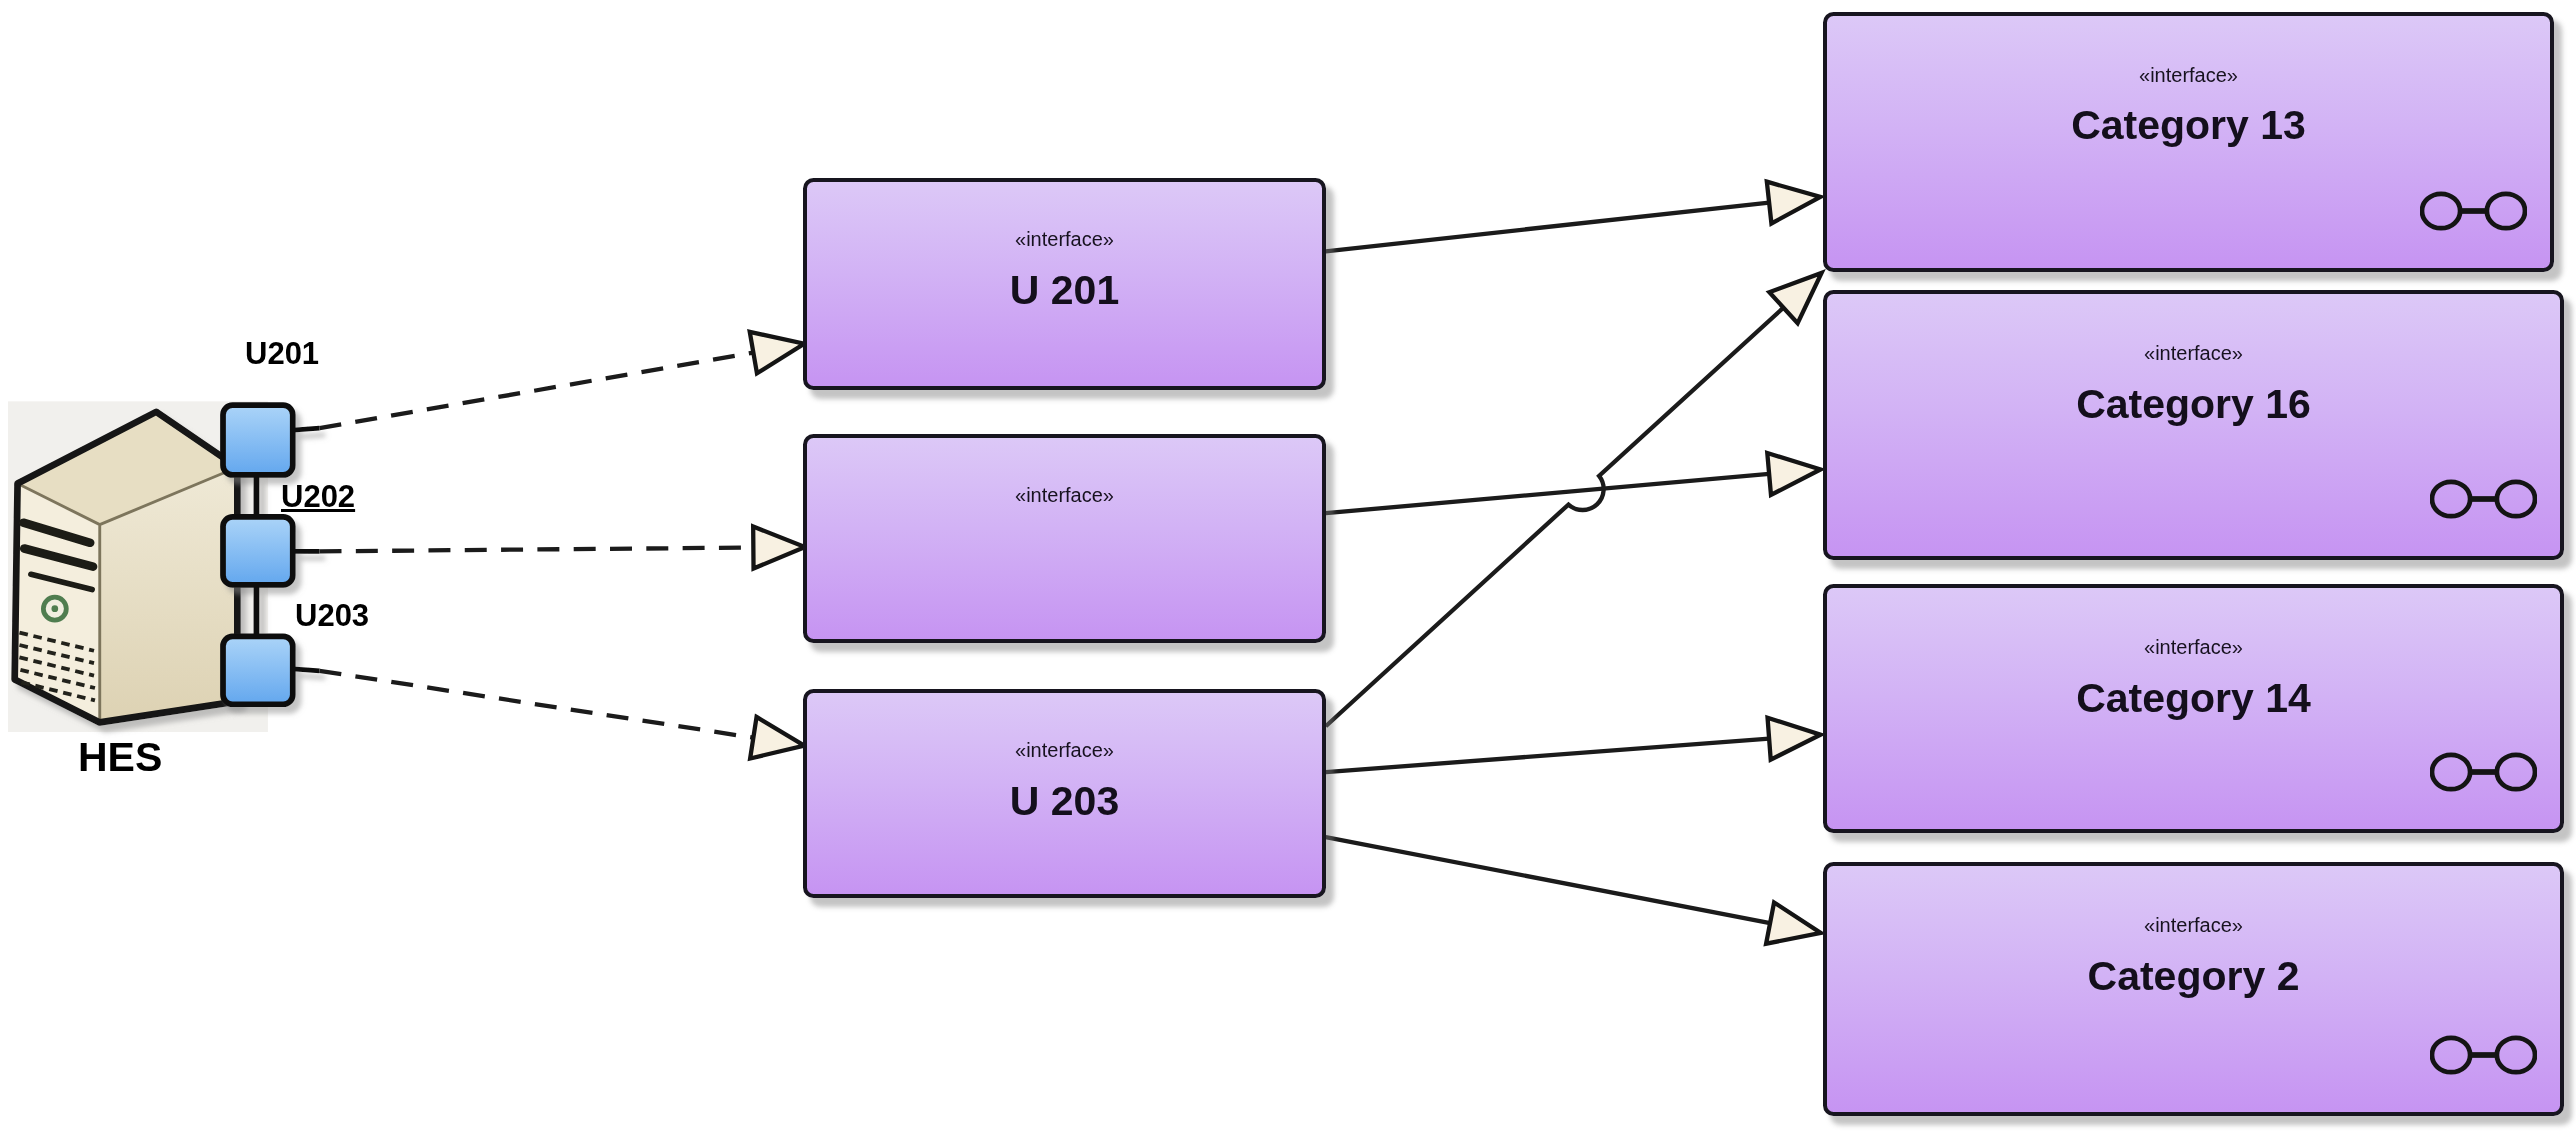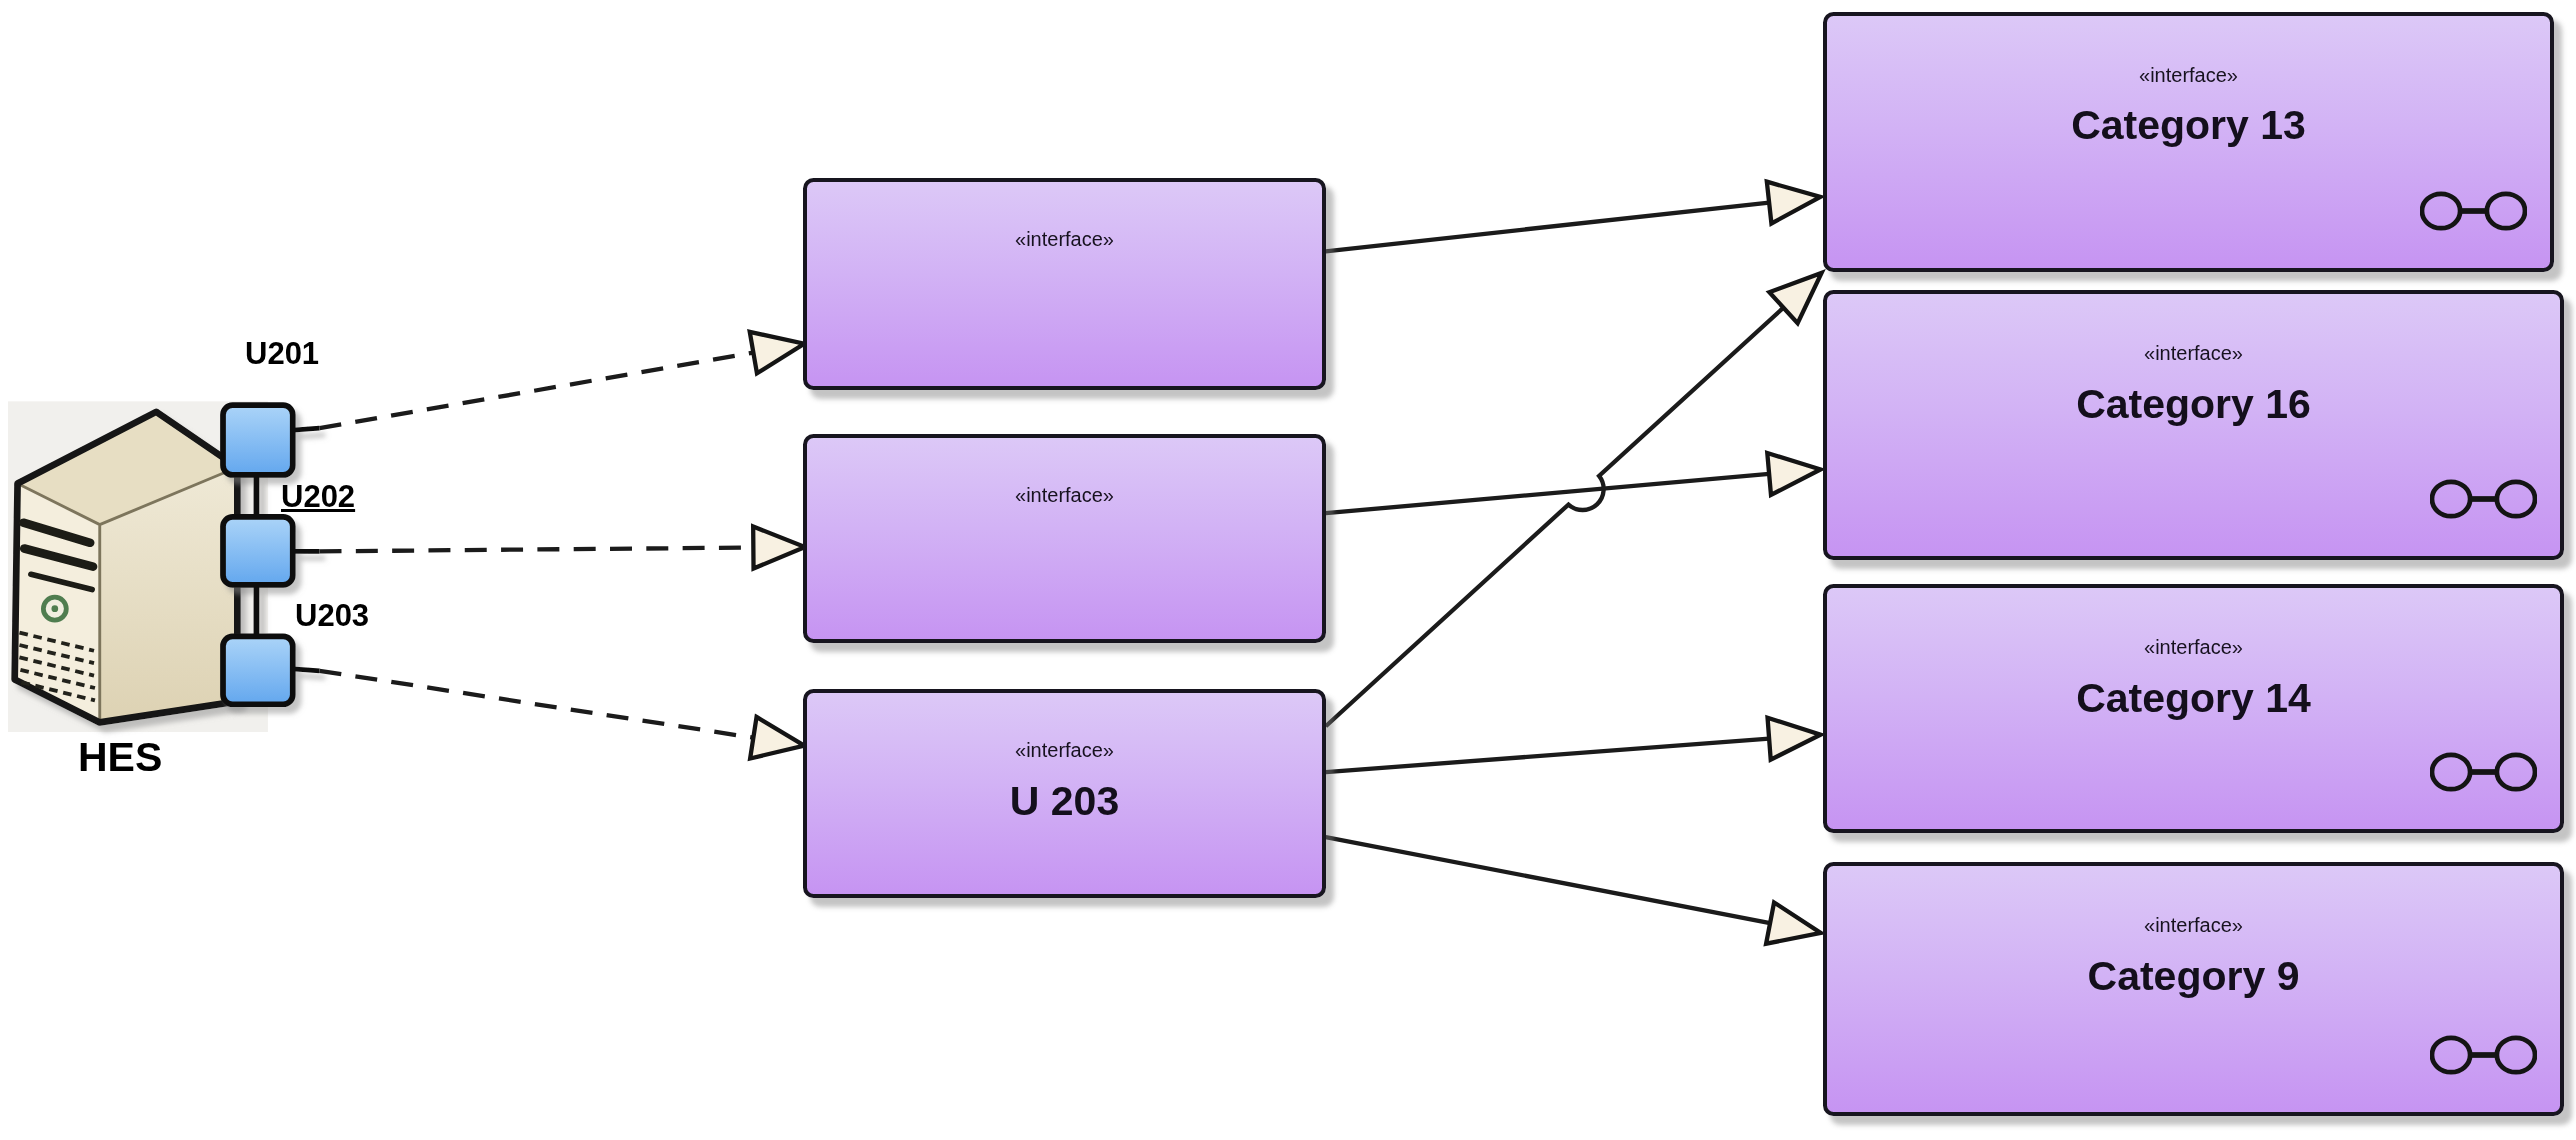--- a/index.html
+++ b/index.html
@@ -105,20 +105,21 @@
     </g>
   </svg>
 
   <div class="floating-label" style="left:245px;top:336px;">U201</div>
   <div class="floating-label" style="left:281px;top:479px;text-decoration:underline;">U202</div>
   <div class="floating-label" style="left:295px;top:598px;">U203</div>
   <div class="floating-label hes" style="left:78px;top:734px;">HES</div>
 
   <div class="uml-box u-box" style="left:803px;top:178px;width:523px;height:212px;">
     <div class="stereotype">«interface»</div>
+    <div class="box-name">U 201</div>
   </div>
   <div class="uml-box u-box" style="left:803px;top:434px;width:523px;height:209px;">
     <div class="stereotype">«interface»</div>
   </div>
   <div class="uml-box u-box" style="left:803px;top:689px;width:523px;height:209px;">
     <div class="stereotype">«interface»</div>
     <div class="box-name">U 203</div>
   </div>
 
   <div class="uml-box cat-box" style="left:1823px;top:11.5px;width:731px;height:260px;">
@@ -143,21 +144,21 @@
     <div class="stereotype">«interface»</div>
     <div class="box-name">Category 14</div>
     <svg class="lollipop" viewBox="0 0 112 44">
       <ellipse cx="22" cy="22" rx="20" ry="18" fill="none" stroke="#141414" stroke-width="5"></ellipse>
       <ellipse cx="90" cy="22" rx="20" ry="18" fill="none" stroke="#141414" stroke-width="5"></ellipse>
       <line x1="42" y1="22" x2="70" y2="22" stroke="#141414" stroke-width="6"></line>
     </svg>
   </div>
   <div class="uml-box cat-box" style="left:1823px;top:862px;width:741px;height:254px;">
     <div class="stereotype">«interface»</div>
-    <div class="box-name">Category 9</div>
+    <div class="box-name">Category 2</div>
     <svg class="lollipop" viewBox="0 0 112 44">
       <ellipse cx="22" cy="22" rx="20" ry="18" fill="none" stroke="#141414" stroke-width="5"></ellipse>
       <ellipse cx="90" cy="22" rx="20" ry="18" fill="none" stroke="#141414" stroke-width="5"></ellipse>
       <line x1="42" y1="22" x2="70" y2="22" stroke="#141414" stroke-width="6"></line>
     </svg>
   </div>
 
 </div>
 
 

